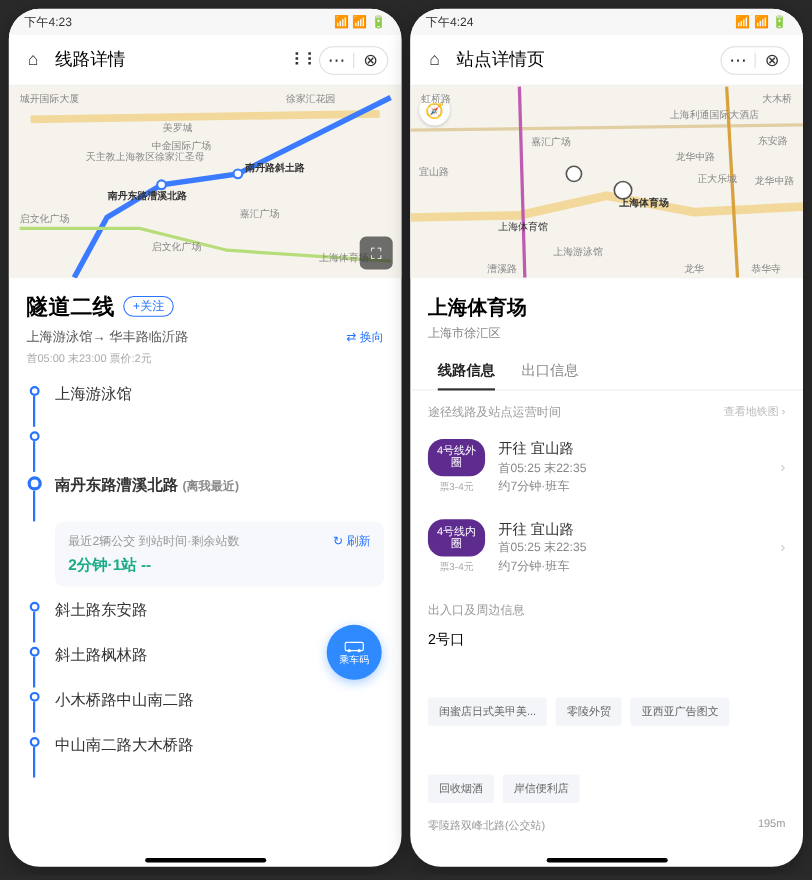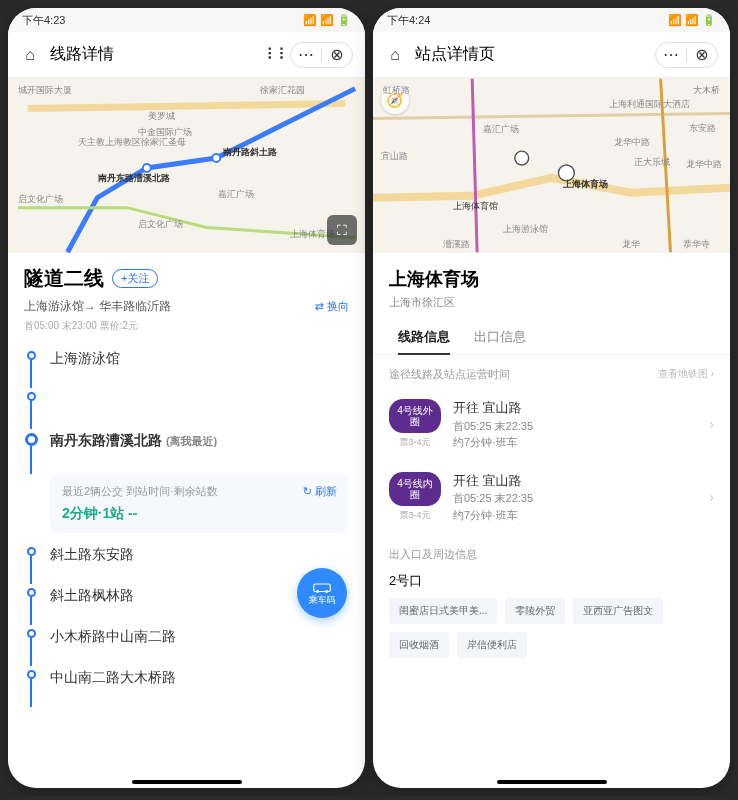--- a/index.html
+++ b/index.html
@@ -56,21 +56,21 @@
   .line-badge { width:52px; text-align:center; }
   .badge-circ { background:#5e2b8f; color:#fff; font-size:10px; border-radius:14px; padding:6px 4px; line-height:1.1; }
   .fare { font-size:9px; color:#aaa; margin-top:3px; }
   .line-info { flex:1; font-size:11px; color:#888; line-height:1.5; }
   .line-dir { font-size:13px; color:#333; }
   .chev { color:#ccc; font-size:14px; }
   .exits-hdr { font-size:11px; color:#999; padding:14px 16px 6px; }
   .exit-row { padding:4px 16px; }
   .exit-name { font-size:13px; font-weight:500; }
   .chips { display:flex; flex-wrap:wrap; gap:8px; margin-top:8px; }
-  .chip { background:#f3f5f8; font-size:10px; color:#666; padding:6px 10px; border-radius:3px; }
+  .chip { background:#f3f5f8; font-size:10px; color:#666; padding:6px 10px; border-radius:3px;margin-top:36px; }
   .dist-row { display:flex; justify-content:space-between; font-size:10px; color:#999; padding:10px 16px 0; }
 </style>
 </head>
 <body>
 
 <div class="phone">
   <div class="status-bar">
     <span>下午4:23</span>
     <span>📶 📶 🔋</span>
   </div>
@@ -277,14 +277,18 @@
   <div class="exit-row">
     <div class="exit-name">2号口</div>
     <div class="chips">
       <span class="chip">闺蜜店日式美甲美...</span>
       <span class="chip">零陵外贸</span>
       <span class="chip">亚西亚广告图文</span>
       <span class="chip">回收烟酒</span>
       <span class="chip">岸信便利店</span>
     </div>
   </div>
+  <div class="dist-row">
+    <span>零陵路双峰北路(公交站)</span>
+    <span>195m</span>
+  </div>
   <div class="home-ind"></div>
 </div>
 
 </body></html>

